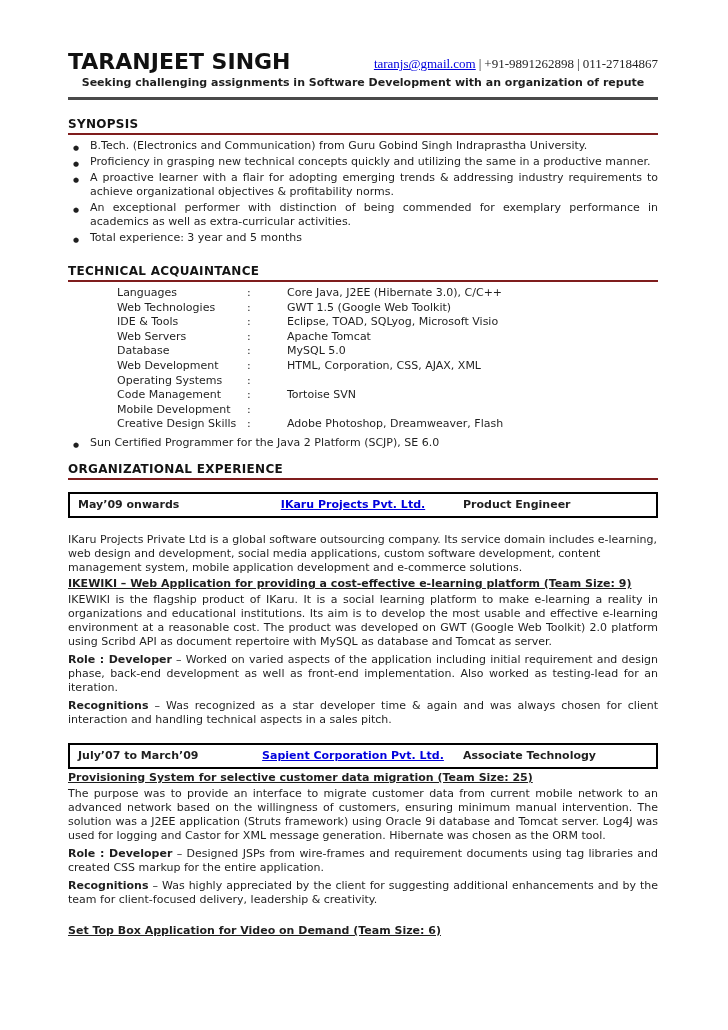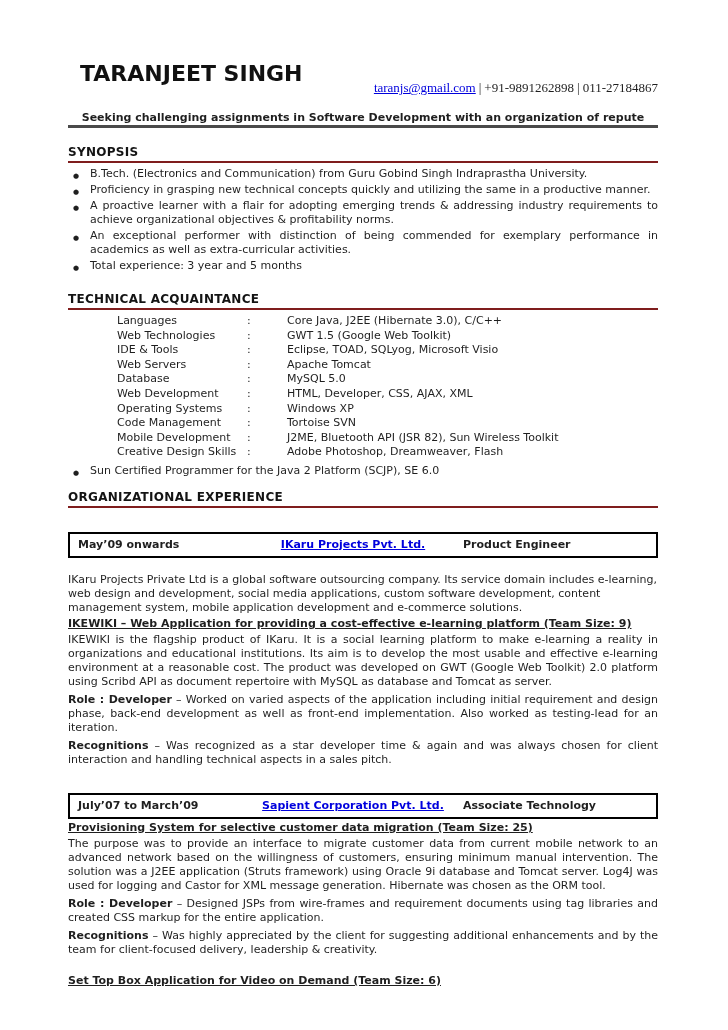--- a/index.html
+++ b/index.html
@@ -5,44 +5,44 @@
   * { box-sizing: border-box; }
   html,body { margin:0; padding:0; background:#ffffff; }
   .page {
     width:728px; height:1030px; overflow:hidden; background:#ffffff;
     font-family:"DejaVu Sans","Liberation Sans",sans-serif;
     font-size:11px; line-height:14px; color:#1f1f1f;
   }
   .content { padding:50px 70px 0 68px; }
 
   .header-row { display:flex; justify-content:space-between; align-items:flex-end; }
-  .candidate-name { font-size:22px; line-height:24px; font-weight:bold; color:#111; margin:12px; }
+  .candidate-name { font-size:22px; line-height:24px; font-weight:bold; color:#111; margin:0; }
   .contact-line { font-size:13px; padding-bottom:3px; white-space:nowrap;font-family:Liberation Serif, serif; }
   .contact-line a { color:#0000dd; text-decoration:underline; }
   .sep { padding:0 3px; }
 
-  .tagline { text-align:center; font-weight:bold; margin-top:13px; padding-bottom:0;
+  .tagline { text-align:center; font-weight:bold; margin-top:2px; padding-bottom:7px;
              border-bottom:3px solid #4a4a4a; }
 
   .section-heading { font-size:12px; font-weight:bold; letter-spacing:0.3px; color:#141414;
                      margin:17px 0 0 0; padding-bottom:2px; border-bottom:2px solid #7f1d1d; }
   .mt-sm { margin-top:12px; }
   .mt-md { margin-top:16px; }
 
   ul.bullets { list-style:none; margin:4px 0 0 0; padding:0; text-align:justify; }
   ul.bullets li { position:relative; padding-left:22px; margin:1px 0 2px 0; }
   ul.bullets li::before { content:"\25CF"; position:absolute; left:5px; top:2px; font-size:7px; }
 
   .skills { margin-top:4px; }
   .skill-row { display:flex; line-height:14.6px; }
   .skill-label { width:179px; padding-left:49px; }
   .skill-colon { width:40px; }
   .skill-value { flex:1; }
 
-  .job-box { margin-top:24px; border:2px solid #000; padding:4px 8px; display:flex;
+  .job-box { margin-top:12px; border:2px solid #000; padding:4px 8px; display:flex;
              align-items:center; font-weight:bold; }
   .job-period { width:165px; }
   .job-company { flex:1; text-align:center; }
   .job-company a { color:#0000dd; font-weight:bold; text-decoration:underline; }
   .job-designation { width:185px; }
 
   .company-desc { margin-top:15px; }
   .proj-title { font-weight:bold; text-decoration:underline; margin-top:2px; }
   .proj-title.gap { margin-top:17px; }
   .para { text-align:justify; margin-top:2px; }
@@ -94,36 +94,34 @@
           <span class="skill-value">Apache Tomcat</span>
         </div>
       <div class="skill-row">
           <span class="skill-label">Database</span>
           <span class="skill-colon">:</span>
           <span class="skill-value">MySQL 5.0</span>
         </div>
       <div class="skill-row">
           <span class="skill-label">Web Development</span>
           <span class="skill-colon">:</span>
-          <span class="skill-value">HTML, Developer, CSS, AJAX, XML</span>
+          <span class="skill-value">HTML, Corporation, CSS, AJAX, XML</span>
         </div>
       <div class="skill-row">
           <span class="skill-label">Operating Systems</span>
           <span class="skill-colon">:</span>
-          <span class="skill-value">Windows XP</span>
         </div>
       <div class="skill-row">
           <span class="skill-label">Code Management</span>
           <span class="skill-colon">:</span>
           <span class="skill-value">Tortoise SVN</span>
         </div>
       <div class="skill-row">
           <span class="skill-label">Mobile Development</span>
           <span class="skill-colon">:</span>
-          <span class="skill-value">J2ME, Bluetooth API (JSR 82), Sun Wireless Toolkit</span>
         </div>
       <div class="skill-row">
           <span class="skill-label">Creative Design Skills</span>
           <span class="skill-colon">:</span>
           <span class="skill-value">Adobe Photoshop, Dreamweaver, Flash</span>
         </div>
     </div>
 
     <ul class="bullets">
       <li>Sun Certified Programmer for the Java 2 Platform (SCJP), SE 6.0</li>
@@ -137,21 +135,21 @@
       <span class="job-designation">Product Engineer</span>
     </div>
     <p class="company-desc" style="margin-bottom:0">IKaru Projects Private Ltd is a global software outsourcing company. Its service domain includes e-learning, web design and development, social media applications, custom software development, content management system, mobile application development and e-commerce solutions.</p>
     <div>
       <div class="proj-title">IKEWIKI – Web Application for providing a cost-effective e-learning platform (Team Size: 9)</div>
       <p class="para" style="margin-bottom:0">IKEWIKI is the flagship product of IKaru. It is a social learning platform to make e-learning a reality in organizations and educational institutions. Its aim is to develop the most usable and effective e-learning environment at a reasonable cost. The product was developed on GWT (Google Web Toolkit) 2.0 platform using Scribd API as document repertoire with MySQL as database and Tomcat as server.</p>
       <p class="para labeled" style="margin-bottom:0"><b>Role : Developer</b> <span>– Worked on varied aspects of the application including initial requirement and design phase, back-end development as well as front-end implementation. Also worked as testing-lead for an iteration.</span></p>
       <p class="para labeled" style="margin-bottom:0"><b>Recognitions</b> <span>– Was recognized as a star developer time &amp; again and was always chosen for client interaction and handling technical aspects in a sales pitch.</span></p>
     </div>
 
-    <div class="job-box" style="margin-top:26px">
+    <div class="job-box" style="margin-top:16px">
       <span class="job-period">July’07 to March’09</span>
       <span class="job-company"><a href="#">Sapient Corporation Pvt. Ltd.</a></span>
       <span class="job-designation">Associate Technology</span>
     </div>
     <div>
       <div class="proj-title">Provisioning System for selective customer data migration (Team Size: 25)</div>
       <p class="para" style="margin-bottom:0">The purpose was to provide an interface to migrate customer data from current mobile network to an advanced network based on the willingness of customers, ensuring minimum manual intervention. The solution was a J2EE application (Struts framework) using Oracle 9i database and Tomcat server. Log4J was used for logging and Castor for XML message generation. Hibernate was chosen as the ORM tool.</p>
       <p class="para labeled" style="margin-bottom:0"><b>Role : Developer</b> <span>– Designed JSPs from wire-frames and requirement documents using tag libraries and created CSS markup for the entire application.</span></p>
       <p class="para labeled" style="margin-bottom:0"><b>Recognitions</b> <span>– Was highly appreciated by the client for suggesting additional enhancements and by the team for client-focused delivery, leadership &amp; creativity.</span></p>
     </div>

